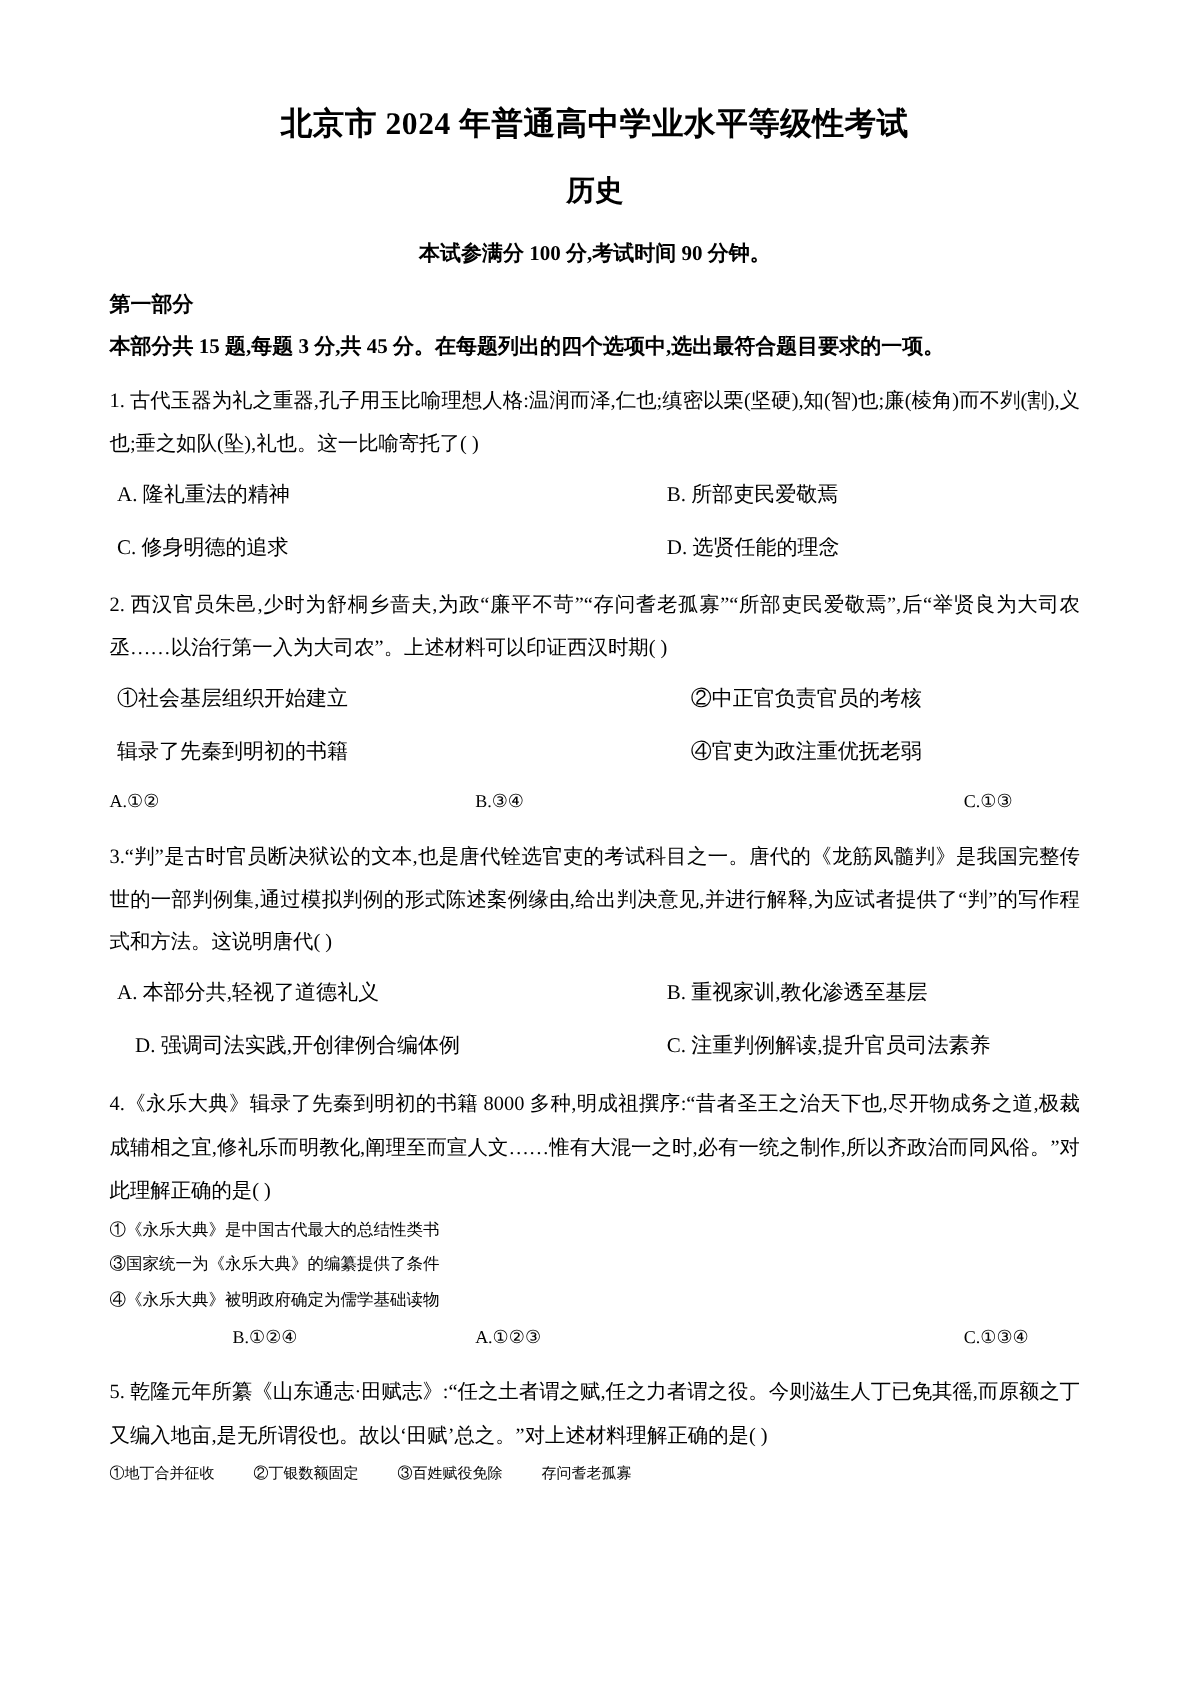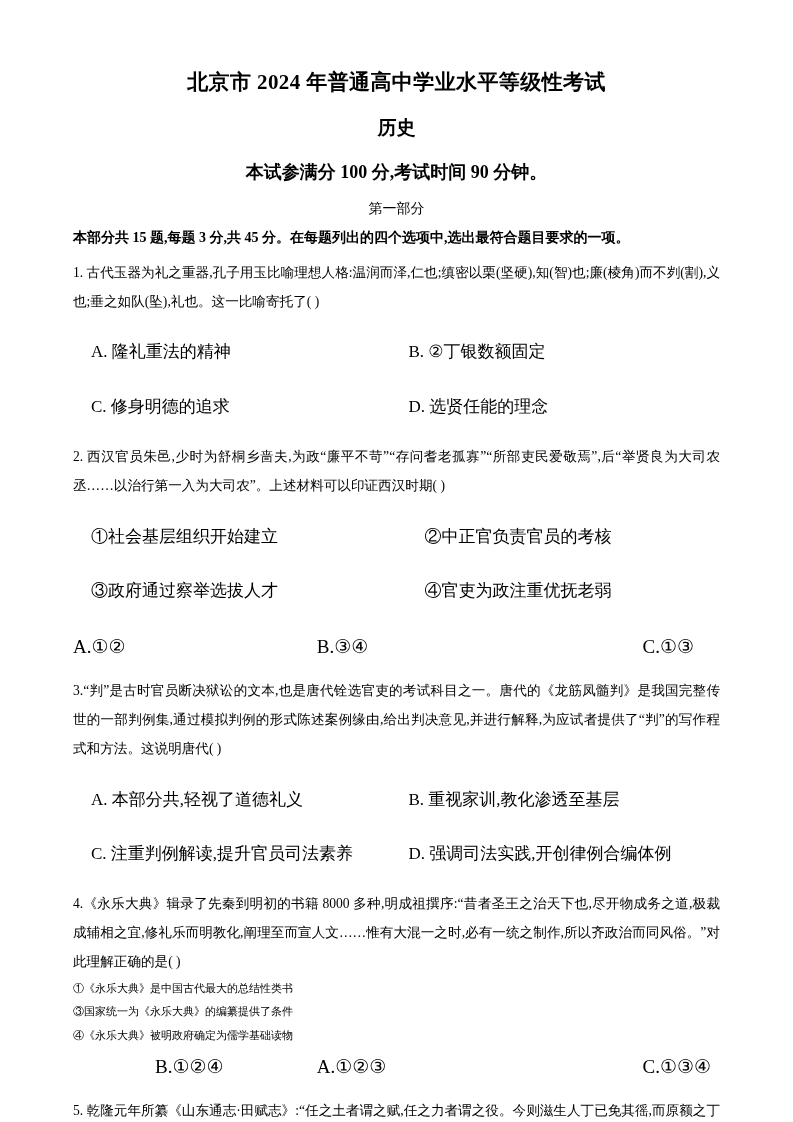--- a/index.html
+++ b/index.html
@@ -31,30 +31,30 @@
     line-height: 1.5;
   }
   .doc-subject {
     font-size: 19px;
     font-weight: bold;
     text-align: center;
     margin: 16px 0 12px 0;
     line-height: 1.4;
   }
   .doc-meta {
-    font-size: 18px;
+    font-size: 14px;
     font-weight: bold;
     text-align: center;
     margin: 19px 0 0 0;
     line-height: 1.4;
   }
   .part-heading {
     font-size: 14px;
-    font-weight: normal;
-    text-align: center;
+    font-weight: bold;
+    text-align: left;
     margin: 14px 0 0 0;
     line-height: 1.4;
   }
   .part-instruction {
     font-size: 14px;
     font-weight: bold;
     margin: 8px 0 0 0;
     line-height: 1.62;
     text-align: justify;
     text-justify: inter-ideograph;
@@ -63,39 +63,40 @@
     margin-top: 9px;
   }
   .q-stem {
     font-size: 13.6px;
     line-height: 2.13;
     text-align: justify;
     text-justify: inter-ideograph;
     margin: 0;
   }
   .opt-row {
-    font-size: 17px;
+    font-size: 14px;
     line-height: 2.13;
     display: flex;
-    margin: 18px;
+    margin: 5px;
+    gap: 36px;
   }
   .opt-2col > .opt-cell {
     flex: 0 0 50%;
   }
   .opt-2col > .opt-cell.second {
     padding-left: 12px;
   }
   .stmt-2col > .opt-cell {
     flex: 0 0 50%;
   }
   .stmt-2col > .opt-cell.second {
     padding-left: 28px;
   }
   .abcd-row {
-    font-size: 19px;
+    font-size: 12px;
     line-height: 2.13;
     display: flex;
     margin: 0;
   }
   .abcd-row > .abcd-cell {
     flex: 0 0 25%;
   }
   .abcd-row > .abcd-cell.c2 { padding-left: 82px; }
   .abcd-row > .abcd-cell.c3 { padding-left: 164px; }
   .stmt-line {
@@ -119,55 +120,55 @@
   <div class="doc-title">北京市 2024 年普通高中学业水平等级性考试</div>
   <div class="doc-subject">历史</div>
   <div class="doc-meta">本试参满分 100 分,考试时间 90 分钟。</div>
   <div class="part-heading">第一部分</div>
   <div class="part-instruction">本部分共 15 题,每题 3 分,共 45 分。在每题列出的四个选项中,选出最符合题目要求的一项。</div>
 
   <div class="question">
     <div class="q-stem">1. 古代玉器为礼之重器,孔子用玉比喻理想人格:温润而泽,仁也;缜密以栗(坚硬),知(智)也;廉(棱角)而不刿(割),义也;垂之如队(坠),礼也。这一比喻寄托了(    )</div>
     <div class="opt-row opt-2col">
       <span class="opt-cell">A. 隆礼重法的精神</span>
-      <span class="opt-cell second">B. ②丁银数额固定</span>
+      <span class="opt-cell second">B. 所部吏民爱敬焉</span>
     </div>
     <div class="opt-row opt-2col">
       <span class="opt-cell">C. 修身明德的追求</span>
       <span class="opt-cell second">D. 选贤任能的理念</span>
     </div>
   </div>
 
   <div class="question">
     <div class="q-stem">2. 西汉官员朱邑,少时为舒桐乡啬夫,为政“廉平不苛”“存问耆老孤寡”“所部吏民爱敬焉”,后“举贤良为大司农丞……以治行第一入为大司农”。上述材料可以印证西汉时期(    )</div>
     <div class="opt-row stmt-2col">
       <span class="opt-cell">①社会基层组织开始建立</span>
       <span class="opt-cell second">②中正官负责官员的考核</span>
     </div>
     <div class="opt-row stmt-2col">
-      <span class="opt-cell">③政府通过察举选拔人才</span>
+      <span class="opt-cell">辑录了先秦到明初的书籍</span>
       <span class="opt-cell second">④官吏为政注重优抚老弱</span>
     </div>
     <div class="abcd-row">
       <span class="abcd-cell c1">A.①②</span>
       <span class="abcd-cell c2">B.③④</span>
       <span class="abcd-cell c3">C.①③</span>
 
     </div>
   </div>
 
   <div class="question">
     <div class="q-stem">3.“判”是古时官员断决狱讼的文本,也是唐代铨选官吏的考试科目之一。唐代的《龙筋凤髓判》是我国完整传世的一部判例集,通过模拟判例的形式陈述案例缘由,给出判决意见,并进行解释,为应试者提供了“判”的写作程式和方法。这说明唐代(    )</div>
     <div class="opt-row opt-2col">
       <span class="opt-cell">A. 本部分共,轻视了道德礼义</span>
       <span class="opt-cell second">B. 重视家训,教化渗透至基层</span>
     </div>
     <div class="opt-row opt-2col">
+      <span class="opt-cell second">D. 强调司法实践,开创律例合编体例</span>
       <span class="opt-cell">C. 注重判例解读,提升官员司法素养</span>
-      <span class="opt-cell second">D. 强调司法实践,开创律例合编体例</span>
     </div>
   </div>
 
   <div class="question">
     <div class="q-stem">4.《永乐大典》辑录了先秦到明初的书籍 8000 多种,明成祖撰序:“昔者圣王之治天下也,尽开物成务之道,极裁成辅相之宜,修礼乐而明教化,阐理至而宣人文……惟有大混一之时,必有一统之制作,所以齐政治而同风俗。”对此理解正确的是(    )</div>
     <div class="stmt-line">①《永乐大典》是中国古代最大的总结性类书</div>
     <div class="stmt-line">③国家统一为《永乐大典》的编纂提供了条件</div>
     <div class="stmt-line">④《永乐大典》被明政府确定为儒学基础读物</div>
     <div class="abcd-row">
       <span class="abcd-cell c2">B.①②④</span>

